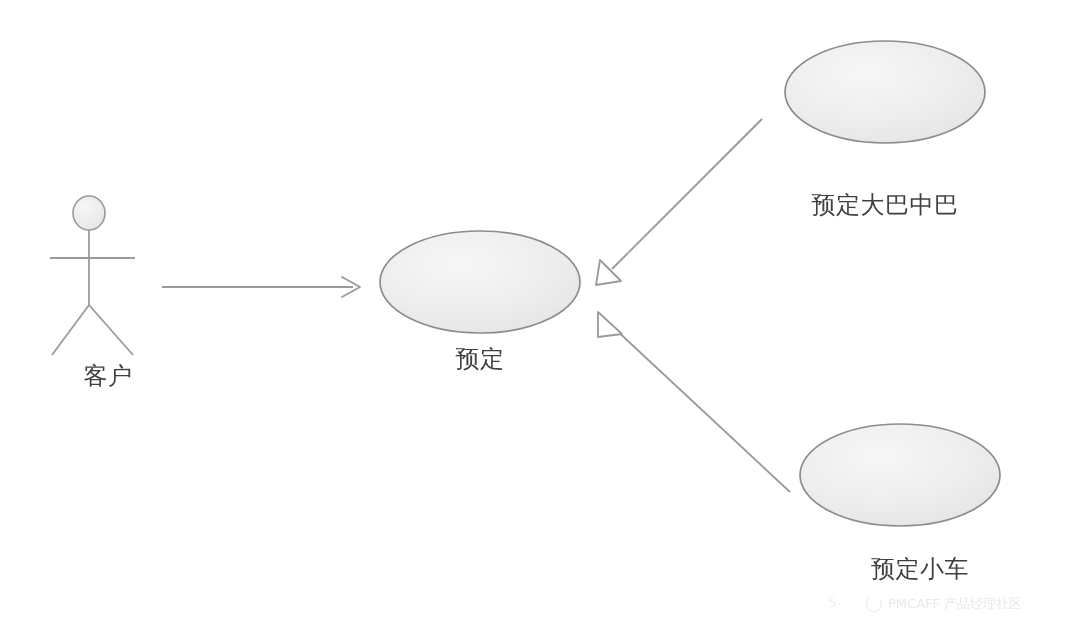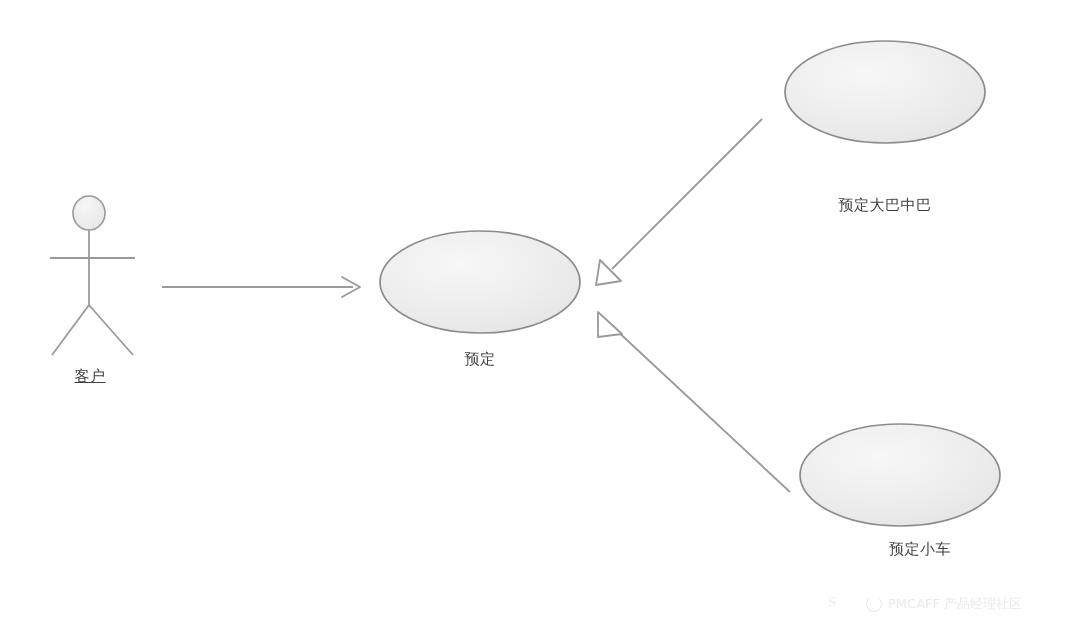--- a/index.html
+++ b/index.html
@@ -22,21 +22,21 @@
     position: absolute;
     left: 0;
     top: 0;
     width: 1066px;
     height: 622px;
     display: block;
   }
   .node-label {
     position: absolute;
     color: #3f3f3f;
-    font-size: 15px;
+    font-size: 24px;
     line-height: 26px;
     white-space: nowrap;
     letter-spacing: 0.5px;
     transform: translateX(-50%);
     text-align: right;
     font-family: "DejaVu Sans", "Liberation Sans", sans-serif;
   }
   .watermark {
     position: absolute;
     display: flex;
@@ -104,27 +104,27 @@
       <polygon points="598,312 598,337 622,334" fill="#ffffff" stroke="#9a9a9a" stroke-width="1.8" stroke-linejoin="round"></polygon>
     </g>
 
     <ellipse cx="480" cy="282" rx="100" ry="51" fill="url(#ellipseFill)" stroke="#8c8c8c" stroke-width="1.7"></ellipse>
 
     <ellipse cx="885" cy="92" rx="100" ry="51" fill="url(#ellipseFill)" stroke="#8c8c8c" stroke-width="1.7"></ellipse>
 
     <ellipse cx="900" cy="475" rx="100" ry="51" fill="url(#ellipseFill)" stroke="#8c8c8c" stroke-width="1.7"></ellipse>
   </svg>
 
-  <div class="node-label" style="left:90px; top:363px;text-decoration:underline;">客户</div>
+  <div class="node-label" style="left:108px; top:363px;">客户</div>
 
   <div class="node-label" style="left:480px; top:346px;">预定</div>
 
   <div class="node-label" style="left:885px; top:192px;">预定大巴中巴</div>
 
-  <div class="node-label" style="left:920px; top:536px;">预定小车</div>
+  <div class="node-label" style="left:920px; top:556px;">预定小车</div>
 
   <div class="watermark-s" style="left:828px; top:594px;">S</div>
 
   <div class="watermark" style="left:866px; top:595px;">
     <span class="wm-logo"></span>
     <span>PMCAFF 产品经理社区</span>
   </div>
 
 </div>
 

